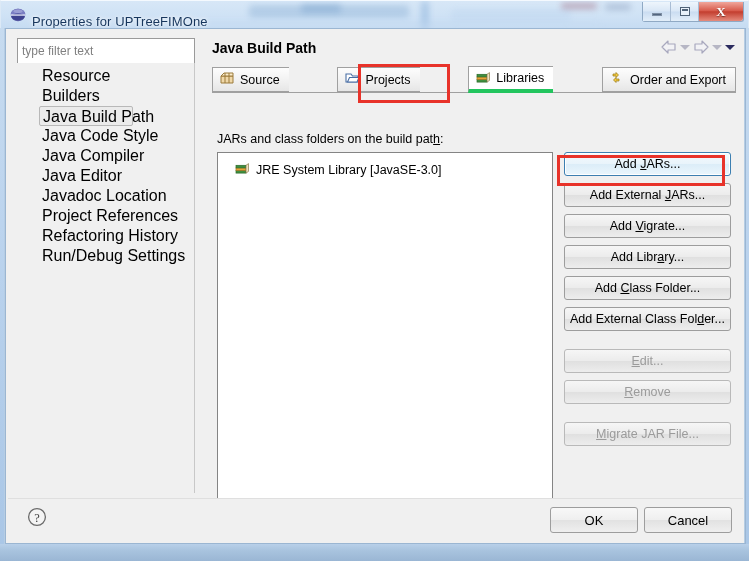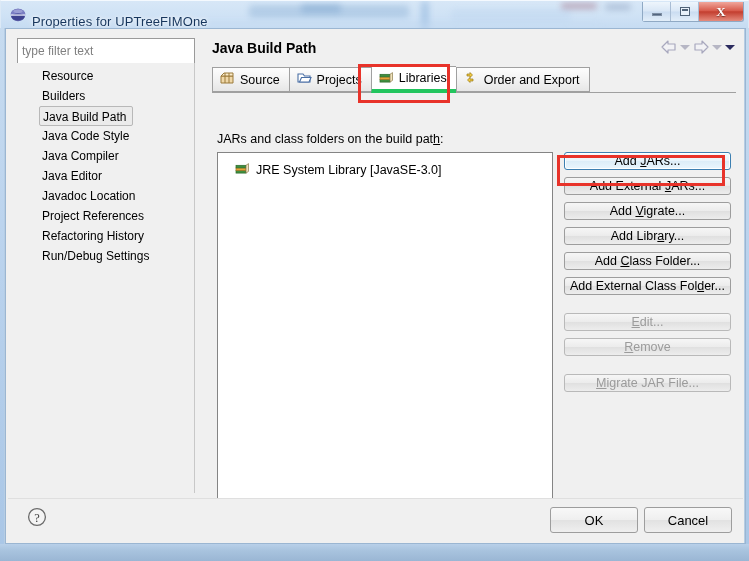--- a/index.html
+++ b/index.html
@@ -130,21 +130,21 @@
   #filter-input::placeholder { color: #808080; }
 
   #nav-list {
     position: absolute; left: 9px; top: 33px;
     width: 178px; height: 430px;
     background: #f0f0f0;
     border-right: 1px solid #c8c8c8;
     padding-top: 3px;
   }
   .nav-item {
-    font-size: 12px; color: #000;
+    font-size: 16px; color: #000;
     padding: 1px 4px 1px 25px;
     height: 20px;
     line-height: 18px;
     white-space: nowrap;
     display: block;
   }
   .nav-item.selected {
     background: #ebebeb;
     border: 1px solid #b8b8b8;
     border-radius: 2px;
@@ -173,21 +173,21 @@
     border-left: 5px solid transparent;
     border-right: 5px solid transparent;
     border-top: 5px solid #b6b6c4;
   }
   .tri-down.dark { border-top-color: #2b2b5e; }
 
   #tabbar {
     position: absolute; left: 8px; top: 36px;
     width: 524px; height: 27px;
     border-bottom: 1px solid #a0a0a0;
-    display: flex; align-items: flex-end;
+    display: flex; align-items: flex-end; justify-content: space-between;
   }
   .tab {
     height: 25px;
     display: flex; align-items: center;
     gap: 5px;
     padding: 0 9px 0 7px;
     font-size: 12.5px;
     color: #000;
     background: linear-gradient(180deg,#fdfdfd 0%, #f0f0f0 60%, #e6e6e6 100%);
     border: 1px solid #a0a0a0;
@@ -229,21 +229,21 @@
     white-space: nowrap;
   }
 
   
   #button-col {
     position: absolute; left: 352px; top: 58px;
     width: 167px;
   }
   .side-btn {
     display: block;
-    width: 167px; height: 18px;
+    width: 167px; height: 24px;
     margin-bottom: 7px;
     font-family: "Liberation Sans", sans-serif;
     font-size: 12.5px;
     color: #000;
     background: linear-gradient(180deg,#f6f6f6 0%, #ececec 48%, #e0e0e0 52%, #ededed 100%);
     border: 1px solid #9d9d9d;
     border-radius: 3px;
     cursor: default;
     white-space: nowrap;
     padding: 0;

